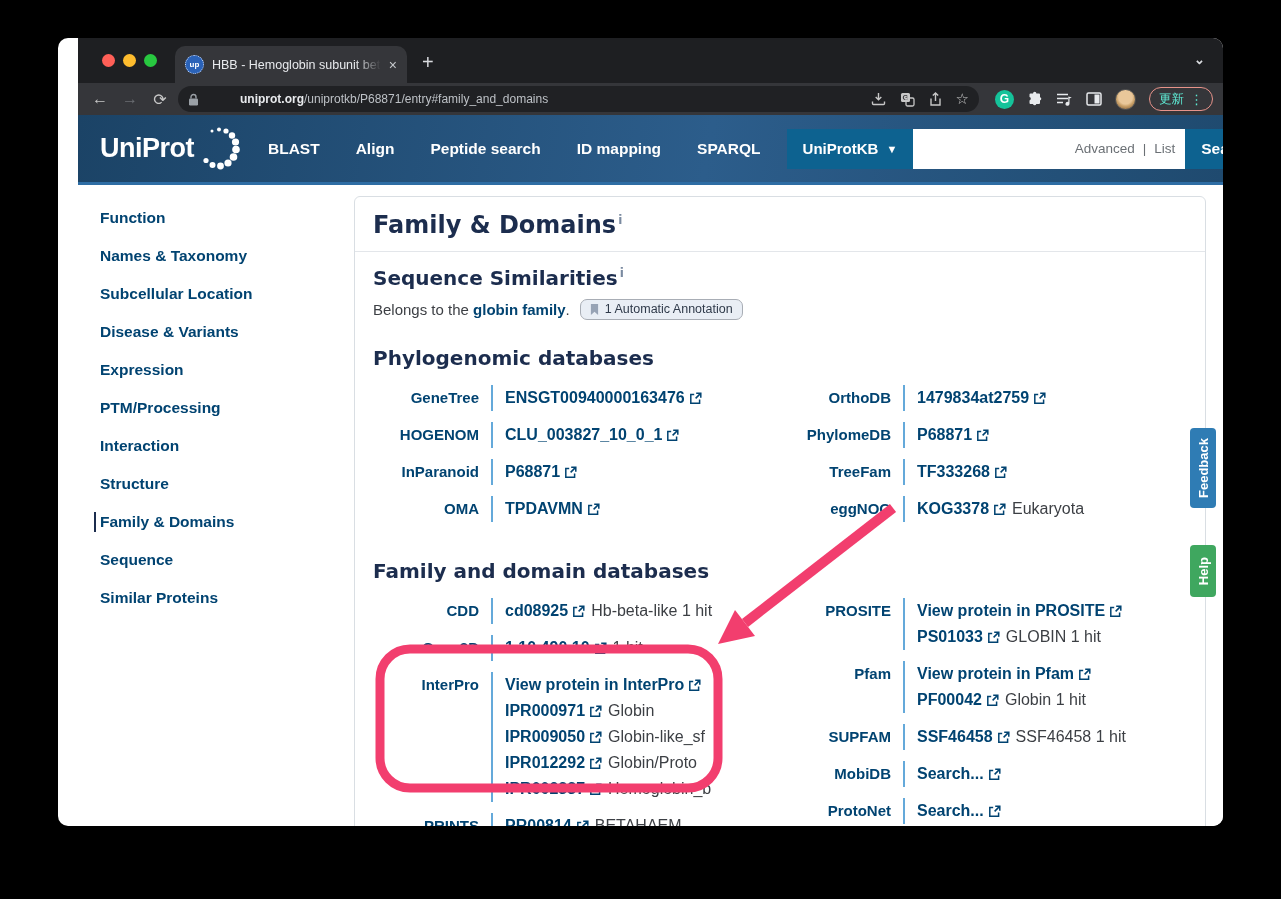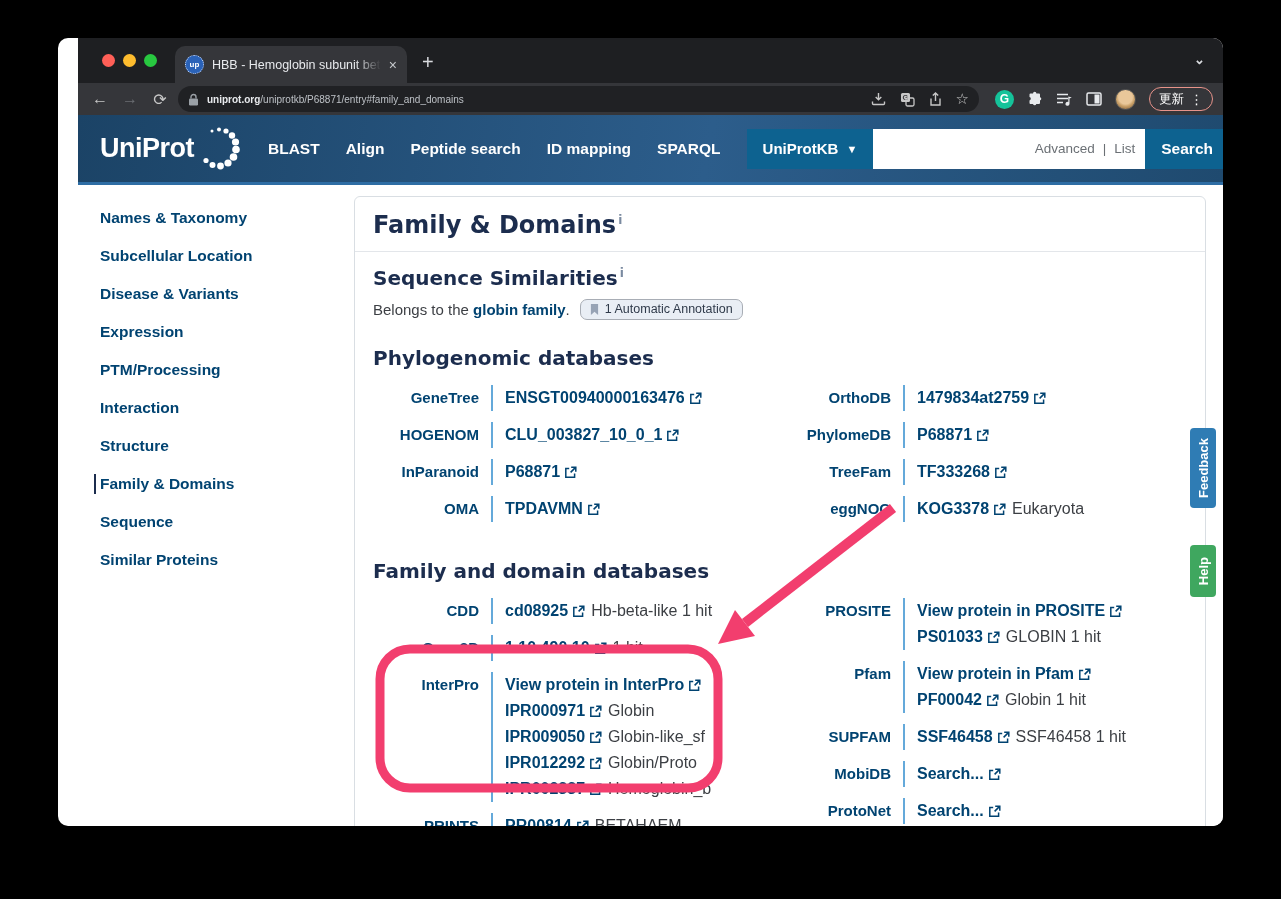--- a/index.html
+++ b/index.html
@@ -22,38 +22,38 @@
                -webkit-mask-image:linear-gradient(90deg,#000 85%,transparent); mask-image:linear-gradient(90deg,#000 85%,transparent); }
   .tab-close { color:#c7cacd; font-size:14px; flex:none; cursor:pointer; }
   .newtab { position:absolute; left:344px; top:14px; color:#dadce0; font-size:20px; line-height:20px; cursor:pointer; }
   .tab-chevron { position:absolute; right:18px; top:14px; color:#dadce0; font-size:13px; font-weight:bold; }
 
   .toolbar { height:32px; background:#35363a; display:flex; align-items:center; padding:0 10px; gap:6px; flex:none; }
   .nav-ic { color:#c7c7c7; font-size:16px; width:24px; text-align:center; }
   .nav-ic.dim { color:#6b6e73; }
   .urlpill { height:26px; background:#202124; border-radius:13px; flex:1; display:flex; align-items:center;
              padding:0 10px; gap:8px; max-width:806px; }
-  .url { font-size:10px; color:#bdc1c6; white-space:nowrap; overflow:hidden; flex:1; }
+  .url { font-size:12px; color:#bdc1c6; white-space:nowrap; overflow:hidden; flex:1;margin-left:33px; }
   .url b { color:#e8eaed; font-weight:bold; }
   .pill-icons { display:flex; gap:14px; align-items:center; }
   .mono-ic svg { display:block; }
   .ext-icons { display:flex; align-items:center; gap:13px; margin-left:10px; }
   .gram { width:19px; height:19px; border-radius:50%; background:#15c39a; color:#fff; font-size:12px; font-weight:bold;
           display:flex; align-items:center; justify-content:center; }
   .avatar { width:21px; height:21px; border-radius:50%; background:radial-gradient(circle at 50% 38%, #e9c79a 0 45%, #caa169 60%, #6b4a2d 100%); border:1px solid #555; }
-  .update-pill { border:1.5px solid #e8938a; color:#ffffff; border-radius:14px; height:24px;
+  .update-pill { border:1.5px solid #e8938a; color:#5eead4; border-radius:14px; height:24px;
                  display:flex; align-items:center; gap:6px; padding:0 9px; font-size:12.5px; }
   .update-dots { letter-spacing:0; font-size:13px; }
 
   
   .uheader { height:70px; flex:none; background:linear-gradient(100deg,#1b4366 0%,#2c5d8b 55%,#1f4a6f 100%);
              border-bottom:3px solid #2e6da4; display:flex; align-items:center; padding:0 22px; color:#fff; }
   .ulogo { display:flex; align-items:center; gap:4px; margin-right:26px; }
   .ulogo-text { font-size:27px; font-weight:bold; letter-spacing:-.5px; }
-  .unav { display:flex; gap:26px; align-items:center; margin-right:26px; }
+  .unav { display:flex; gap:36px; align-items:center; margin-right:26px; }
   .unav a { color:#fff; font-size:15.5px; font-weight:bold; text-decoration:none; white-space:nowrap; }
   .kb-btn { background:#0d6290; color:#fff; font-size:15px; font-weight:bold; height:40px; padding:0 16px;
             display:flex; align-items:center; gap:8px; border:none; }
   .searchbox { background:#fff; height:40px; width:272px; display:flex; align-items:center; padding:0 10px; }
   .searchbox input { border:none; outline:none; flex:1; min-width:20px; font-size:14px; font-family:inherit; }
   .search-opts { display:flex; gap:8px; align-items:center; color:#6b7075; font-size:13.5px; white-space:nowrap; }
   .search-btn { background:#0d6290; color:#fff; border:none; height:40px; padding:0 16px; font-size:15.5px; font-weight:bold; }
 
   
   .page { flex:1; background:#fff; display:flex; position:relative; overflow:hidden; }
@@ -214,20 +214,21 @@
         <span>|</span>
         <a style="color:#6b7075;text-decoration:none;">List</a>
       </div>
     </div>
     <button class="search-btn">Search</button>
 
   </div>
 
   <div class="page">
     <div class="sidebar">
+        <div class="side-item">Function</div>
         <div class="side-item">Names &amp; Taxonomy</div>
         <div class="side-item">Subcellular Location</div>
         <div class="side-item">Disease &amp; Variants</div>
         <div class="side-item">Expression</div>
         <div class="side-item">PTM/Processing</div>
         <div class="side-item">Interaction</div>
         <div class="side-item">Structure</div>
         <div class="side-item active">Family &amp; Domains</div>
         <div class="side-item">Sequence</div>
         <div class="side-item">Similar Proteins</div>

